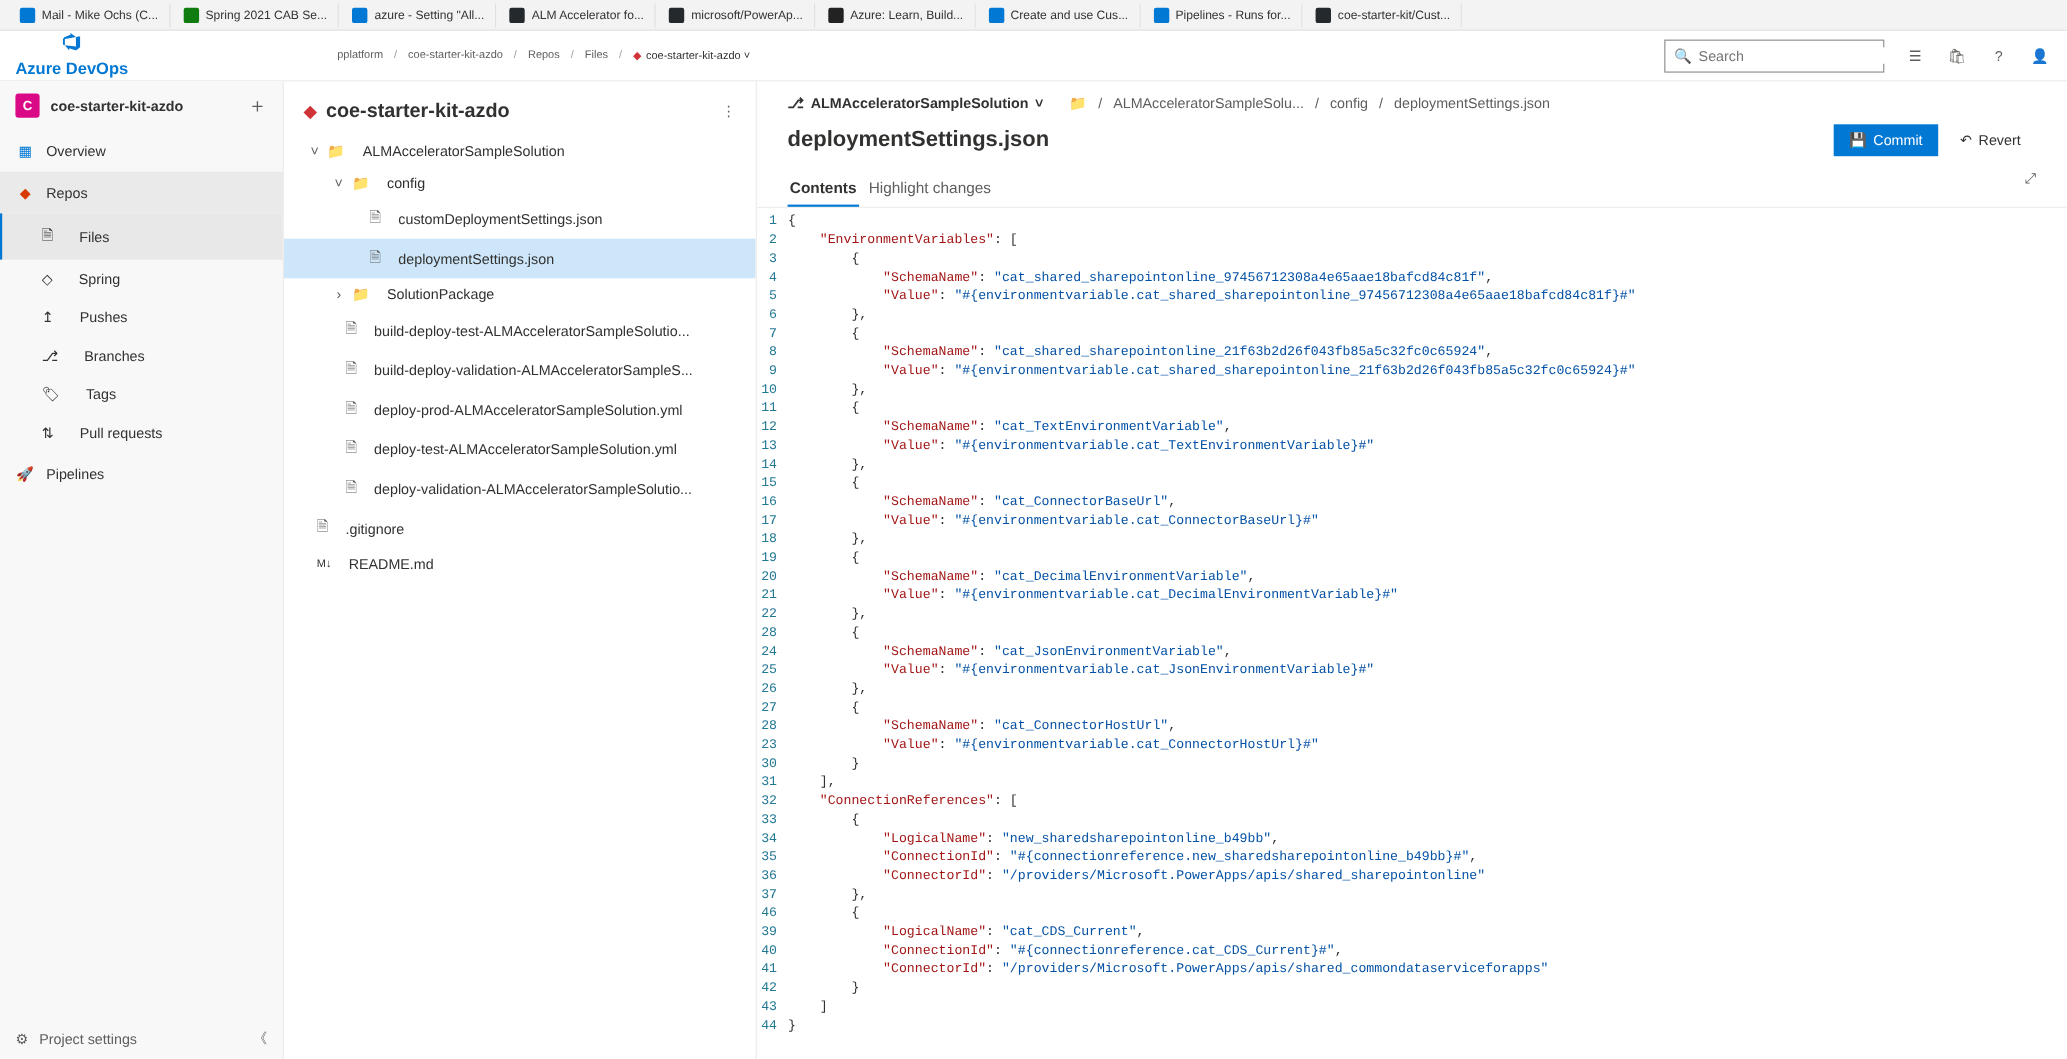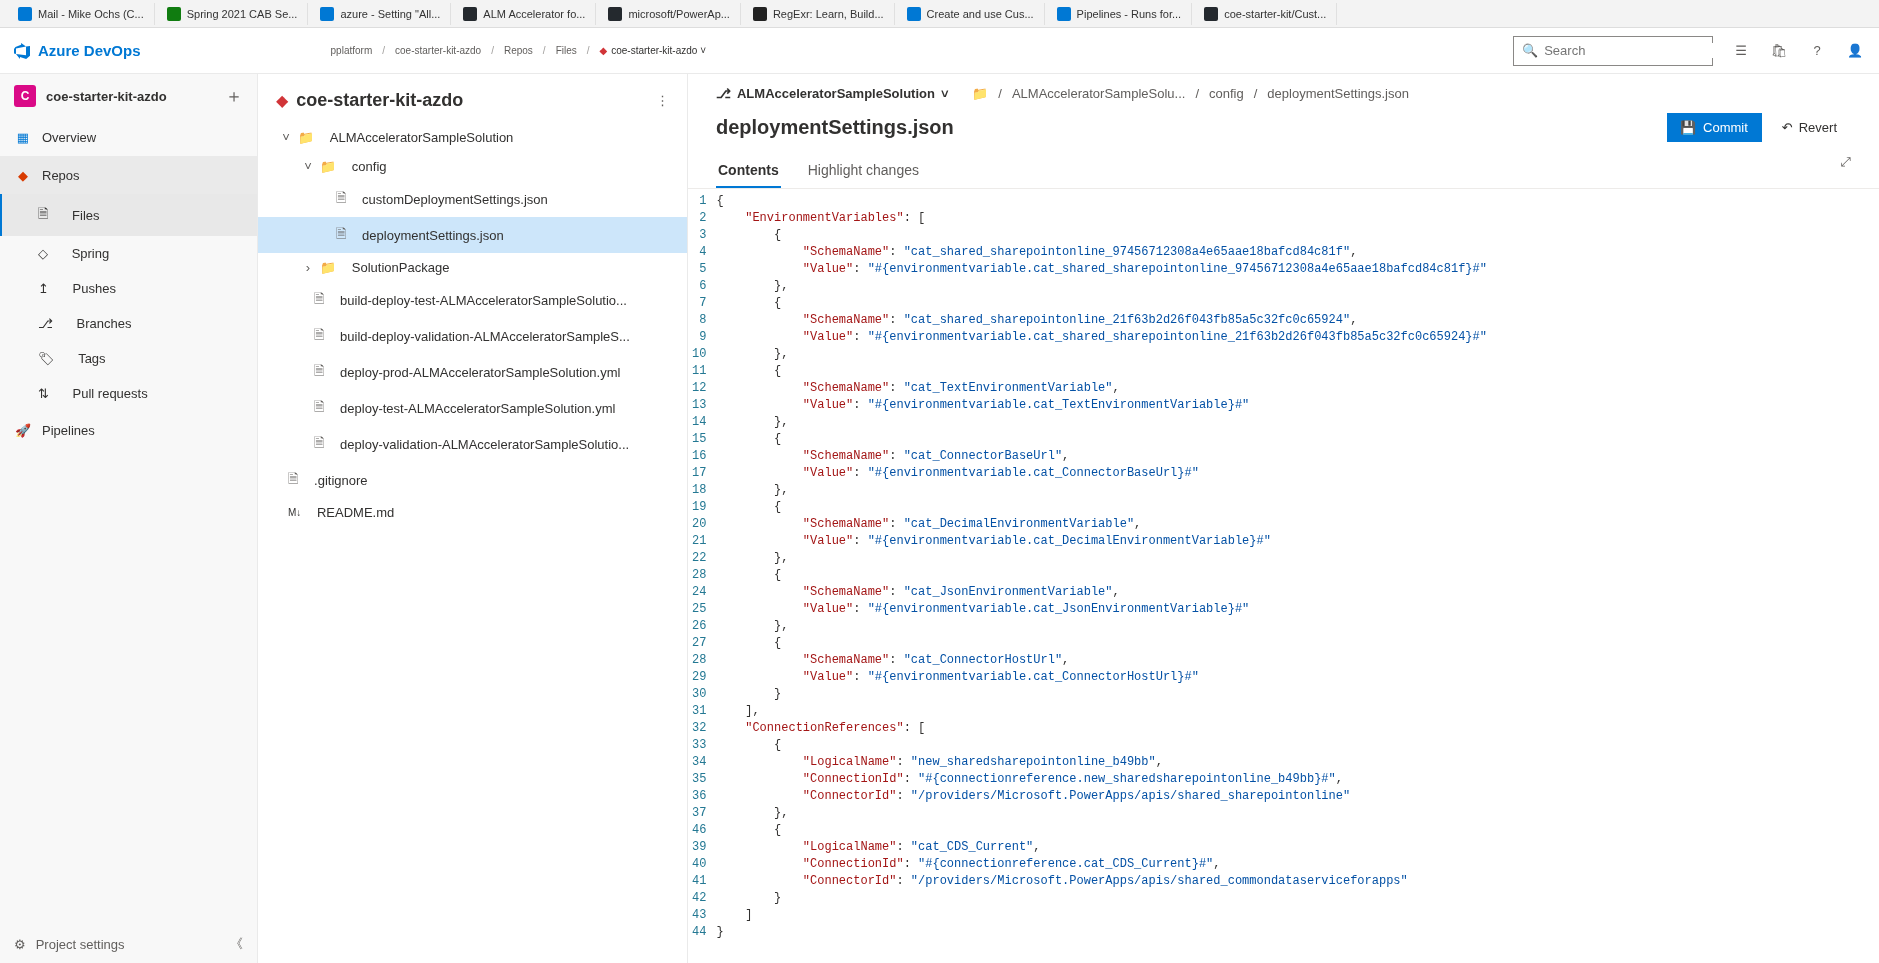--- a/index.html
+++ b/index.html
@@ -5,21 +5,21 @@
 * { box-sizing: border-box; margin: 0; padding: 0; }
 body { font-family: "Segoe UI", Tahoma, sans-serif; font-size: 13px; color: #323130; background: #fff; overflow: hidden; }
 
 
 .browser-tabs { display: flex; height: 28px; background: #f3f3f3; border-bottom: 1px solid #ddd; padding-left: 8px; align-items: center; gap: 2px; overflow: hidden; }
 .browser-tab { display: flex; align-items: center; gap: 6px; padding: 4px 10px; font-size: 11px; color: #333; white-space: nowrap; cursor: pointer; border-right: 1px solid #e0e0e0; text-align: right; }
 .browser-tab .icon { width: 14px; height: 14px; flex-shrink: 0; }
 
 
 .top-bar { display: flex; align-items: center; height: 46px; padding: 0 14px; border-bottom: 1px solid #eaeaea; background: #fff; }
-.azure-logo { display: flex; align-items: center; gap: 8px; color: #0078d4; font-weight: 600; font-size: 15px; }
+.azure-logo { display: flex; align-items: center; gap: 8px; color: #0078d4; font-weight: 600; font-size: 15px; flex-direction: column; }
 .breadcrumbs { display: flex; align-items: center; gap: 10px; margin-left: 190px; font-size: 10px; color: #605e5c; }
 .breadcrumbs .sep { color: #a19f9d; }
 .breadcrumbs .crumb { cursor: pointer; }
 .breadcrumbs .crumb.active { color: #323130; }
 .breadcrumbs .crumb-icon { color: #d13438; margin-right: 4px; }
 .top-right { margin-left: auto; display: flex; align-items: center; gap: 18px; }
 .search-box { display: flex; align-items: center; border: 1px solid #8a8886; height: 30px; width: 200px; padding: 0 8px; gap: 6px; color: #605e5c; }
 .tool-icon { width: 20px; height: 20px; color: #605e5c; cursor: pointer; display: flex; align-items: center; justify-content: center; }
 
 
@@ -56,21 +56,21 @@
 
 .content { flex: 1; display: flex; flex-direction: column; overflow: hidden; }
 .content-header { padding: 8px 28px 0 28px; }
 .content-breadcrumbs { display: flex; align-items: center; gap: 10px; font-size: 13px; color: #605e5c; padding: 4px 0 12px 0; }
 .content-breadcrumbs .cb-item { cursor: pointer; }
 .content-breadcrumbs .branch { font-weight: 600; color: #323130; display: flex; align-items: center; gap: 6px; }
 .content-title-row { display: flex; align-items: center; }
 .content-title { font-size: 20px; font-weight: 600; flex: 1; }
 .btn-commit { background: #0078d4; color: #fff; border: none; padding: 7px 14px; font-size: 13px; display: flex; align-items: center; gap: 6px; cursor: pointer; }
 .btn-revert { background: #fff; color: #323130; border: none; padding: 7px 14px; font-size: 13px; display: flex; align-items: center; gap: 6px; cursor: pointer; margin-left: 6px; }
-.content-tabs { display: flex; gap: 25px; padding: 12px 28px 0 28px; border-bottom: 1px solid #edebe9; }
+.content-tabs { display: flex; gap: 7px; padding: 12px 28px 0 28px; border-bottom: 1px solid #edebe9; }
 .content-tab { padding: 8px 2px; cursor: pointer; color: #605e5c; font-size: 14px; }
 .content-tab.active { color: #323130; font-weight: 600; border-bottom: 2px solid #0078d4; }
 .expand-icon { margin-left: auto; cursor: pointer; color: #605e5c; }
 
 
 .editor { flex: 1; overflow: auto; font-family: Consolas, "Courier New", monospace; font-size: 12px; display: flex; background: #fff; }
 .gutter { text-align: right; color: #237893; padding: 4px 10px 4px 4px; background: #fff; user-select: none; line-height: 17px; }
 .code { padding: 4px 0; line-height: 17px; white-space: pre; }
 .tok-key { color: #a31515; }
 .tok-str { color: #0451a5; }
@@ -99,21 +99,21 @@
     <div class="browser-tab">
       <span class="icon" style="background:#24292e;border-radius:2px;"></span>
       <span>ALM Accelerator fo...</span>
     </div>
     <div class="browser-tab">
       <span class="icon" style="background:#24292e;border-radius:2px;"></span>
       <span>microsoft/PowerAp...</span>
     </div>
     <div class="browser-tab">
       <span class="icon" style="background:#222;border-radius:2px;"></span>
-      <span>RegExr: Learn, Build...</span>
+      <span>Azure: Learn, Build...</span>
     </div>
     <div class="browser-tab">
       <span class="icon" style="background:#0078d4;border-radius:2px;"></span>
       <span>Create and use Cus...</span>
     </div>
     <div class="browser-tab">
       <span class="icon" style="background:#0078d4;border-radius:2px;"></span>
       <span>Pipelines - Runs for...</span>
     </div>
     <div class="browser-tab">
@@ -262,21 +262,21 @@
           <div>19</div>
           <div>20</div>
           <div>21</div>
           <div>22</div>
           <div>28</div>
           <div>24</div>
           <div>25</div>
           <div>26</div>
           <div>27</div>
           <div>28</div>
-          <div>29</div>
+          <div>23</div>
           <div>30</div>
           <div>31</div>
           <div>32</div>
           <div>33</div>
           <div>34</div>
           <div>35</div>
           <div>36</div>
           <div>37</div>
           <div>46</div>
           <div>39</div>

